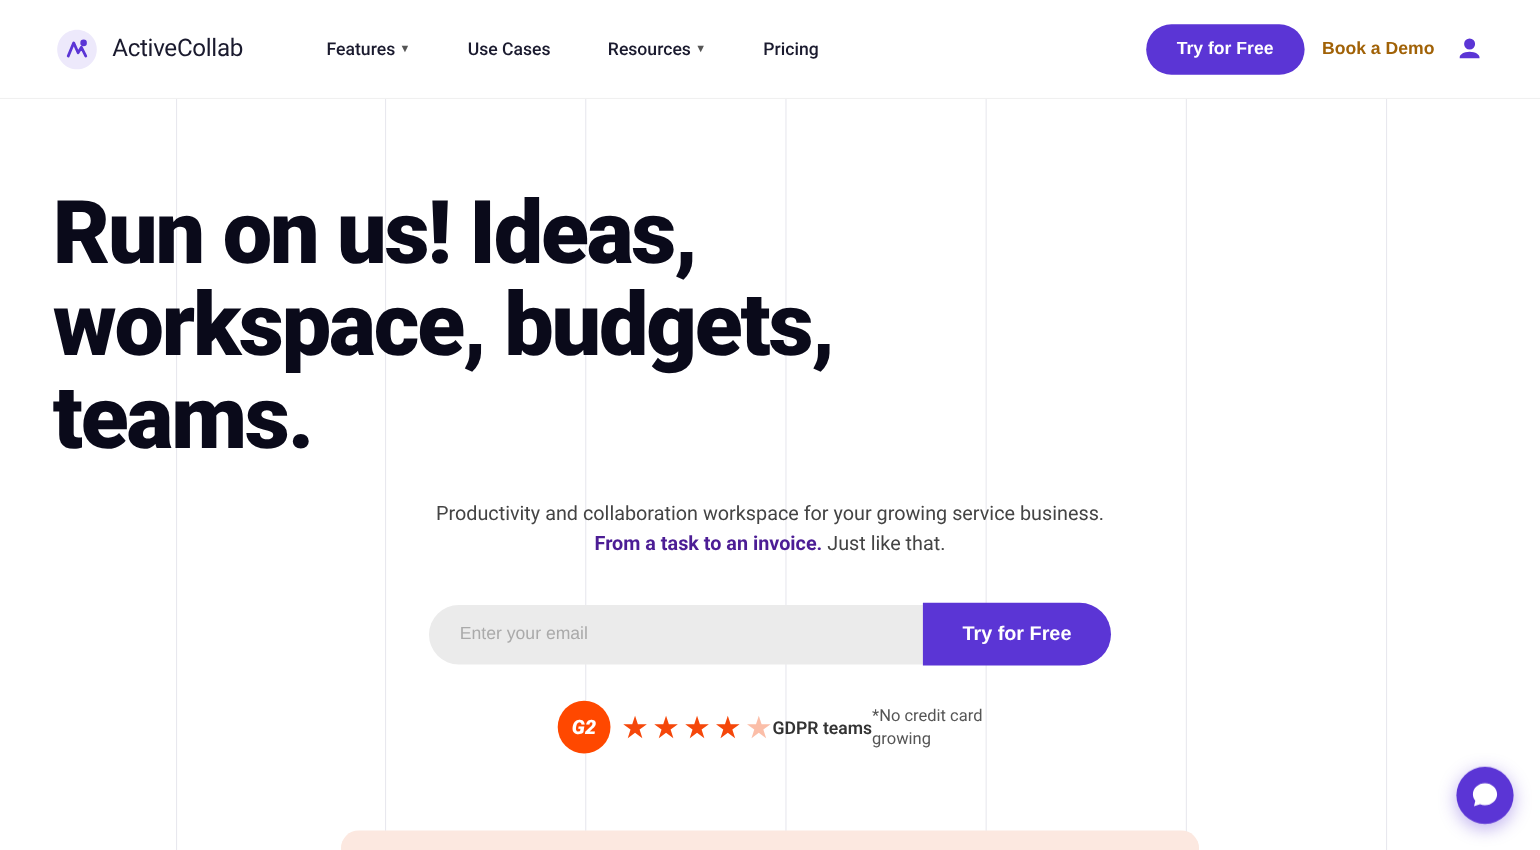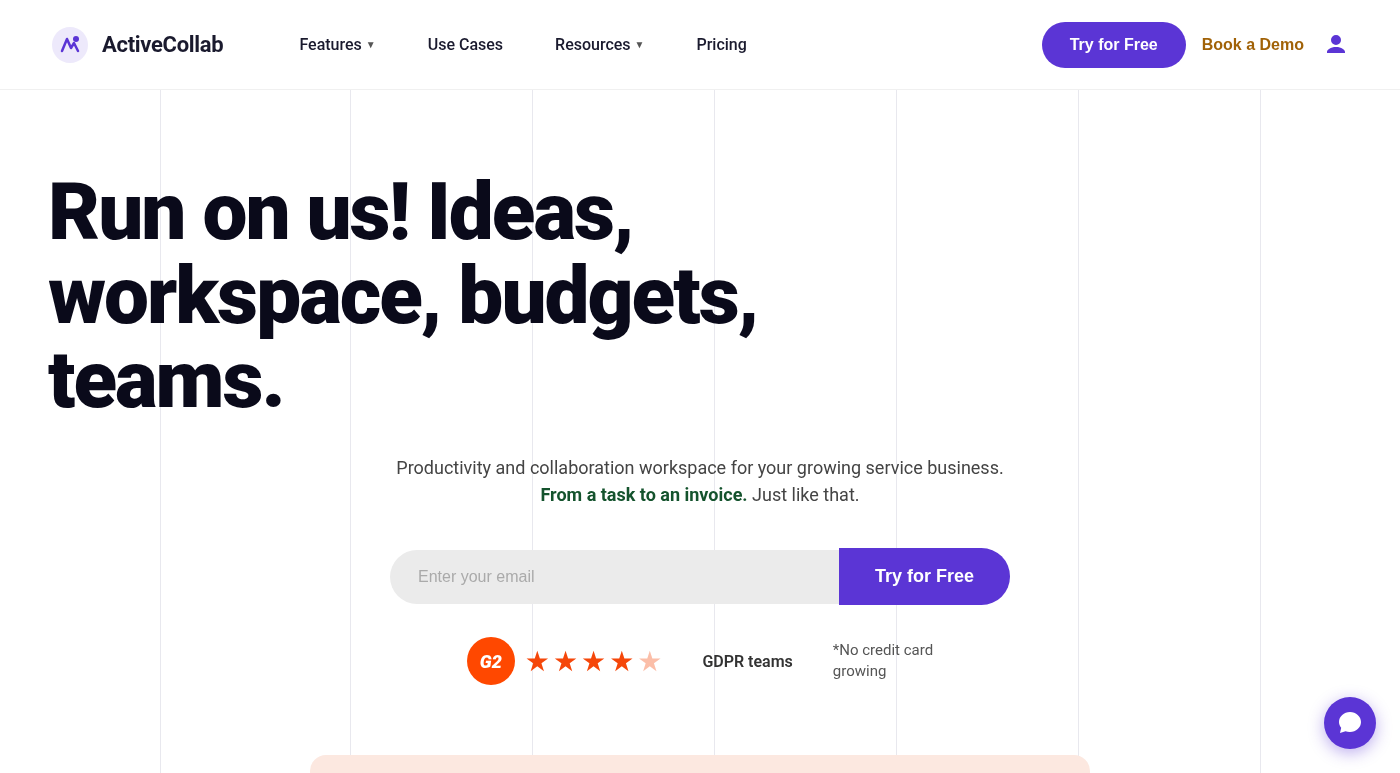--- a/index.html
+++ b/index.html
@@ -28,21 +28,21 @@
       gap: 10px;
       text-decoration: none;
       margin-right: 60px;
     }
     .nav-logo-icon {
       width: 44px;
       height: 44px;
     }
     .nav-logo-text {
       font-size: 22px;
-      font-weight: 700;
+      font-weight: 400;
       color: #1a1a2e;
       letter-spacing: -0.3px;
     }
     .nav-links {
       display: flex;
       align-items: center;
       gap: 20px;
       flex: 1;
     }
     .nav-link {
@@ -139,21 +139,21 @@
     }
     .hero-subtitle {
       font-size: 18px;
       color: #444;
       text-align: center;
       margin-bottom: 8px;
       line-height: 1.5;
     }
     .hero-subtitle-bold {
       font-weight: 700;
-      color: #14532d;
+      color: #4c1d95;
     }
     .hero-subtitle-container {
       max-width: 720px;
       margin: 0 auto 40px;
       text-align: center;
     }
     .hero-form {
       display: flex;
       align-items: center;
       gap: 0;
@@ -180,21 +180,20 @@
       padding: 18px 36px;
       font-size: 18px;
       font-weight: 700;
       cursor: pointer;
       white-space: nowrap;
     }
     .hero-badges {
       display: flex;
       align-items: center;
       justify-content: center;
-      gap: 40px;
     }
     .g2-badge {
       display: flex;
       align-items: center;
       gap: 10px;
     }
     .g2-circle {
       width: 48px;
       height: 48px;
       border-radius: 50%;

